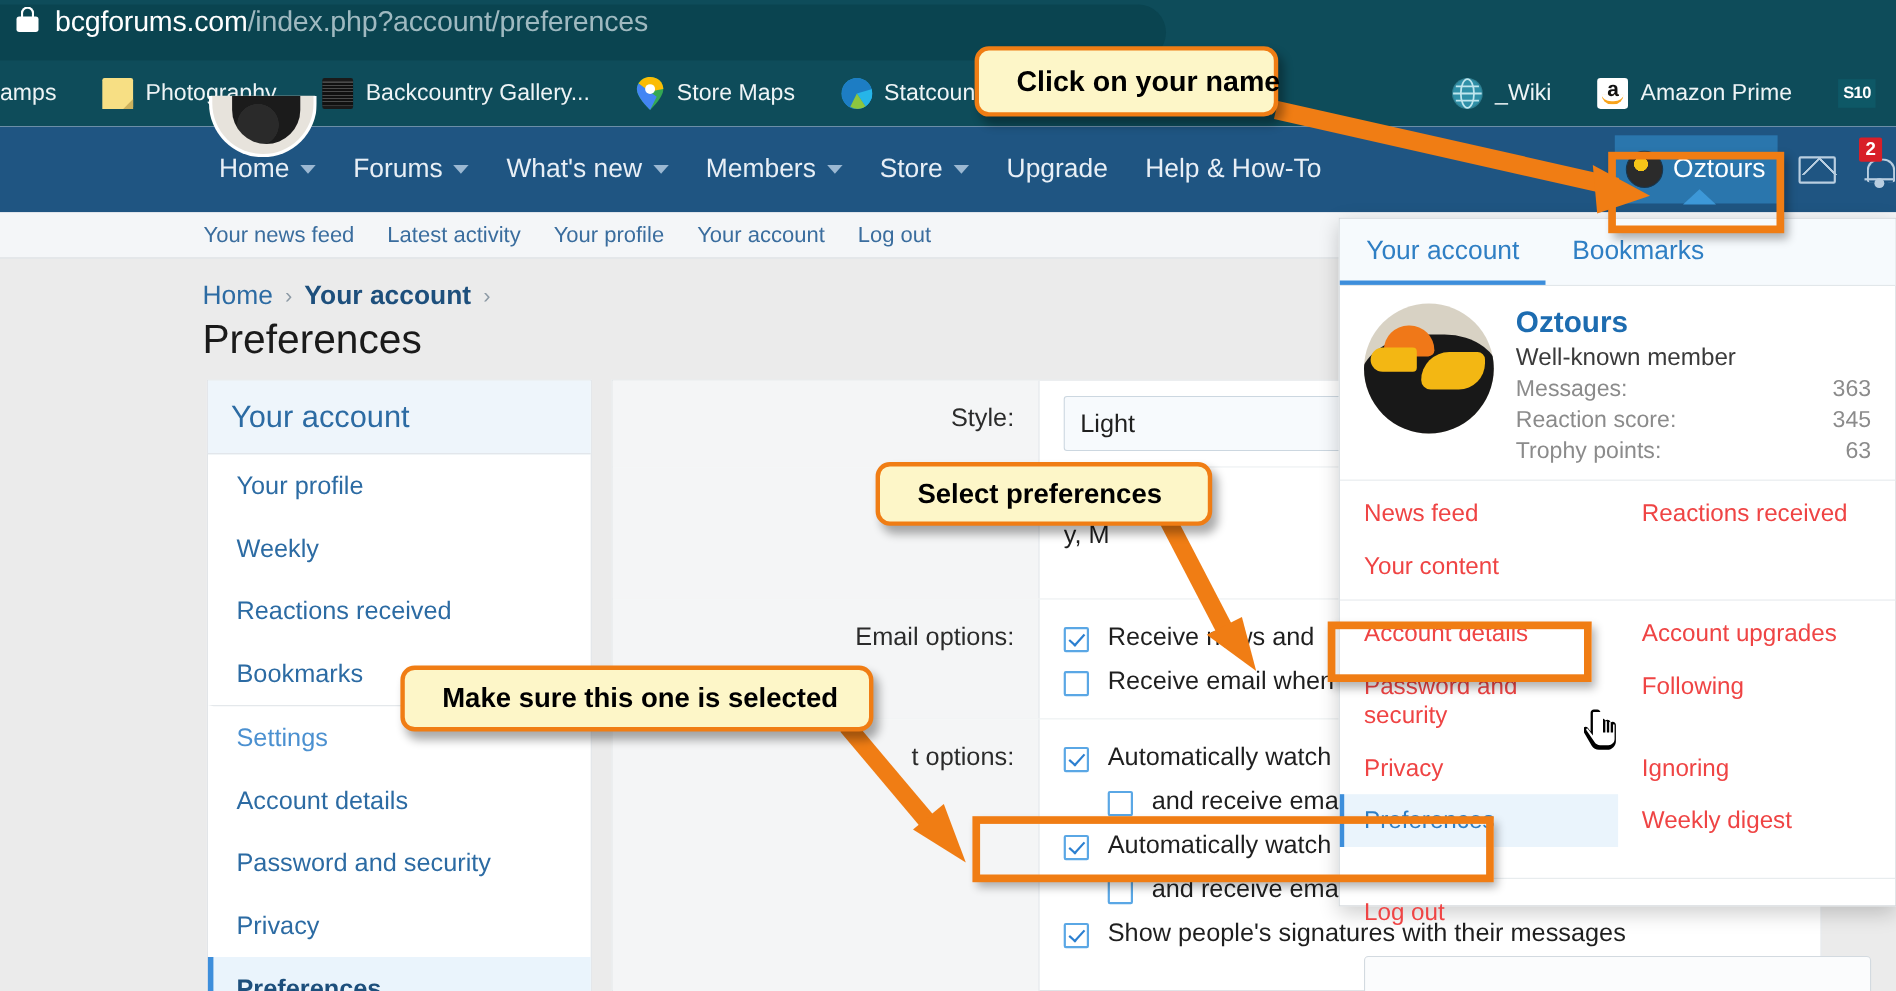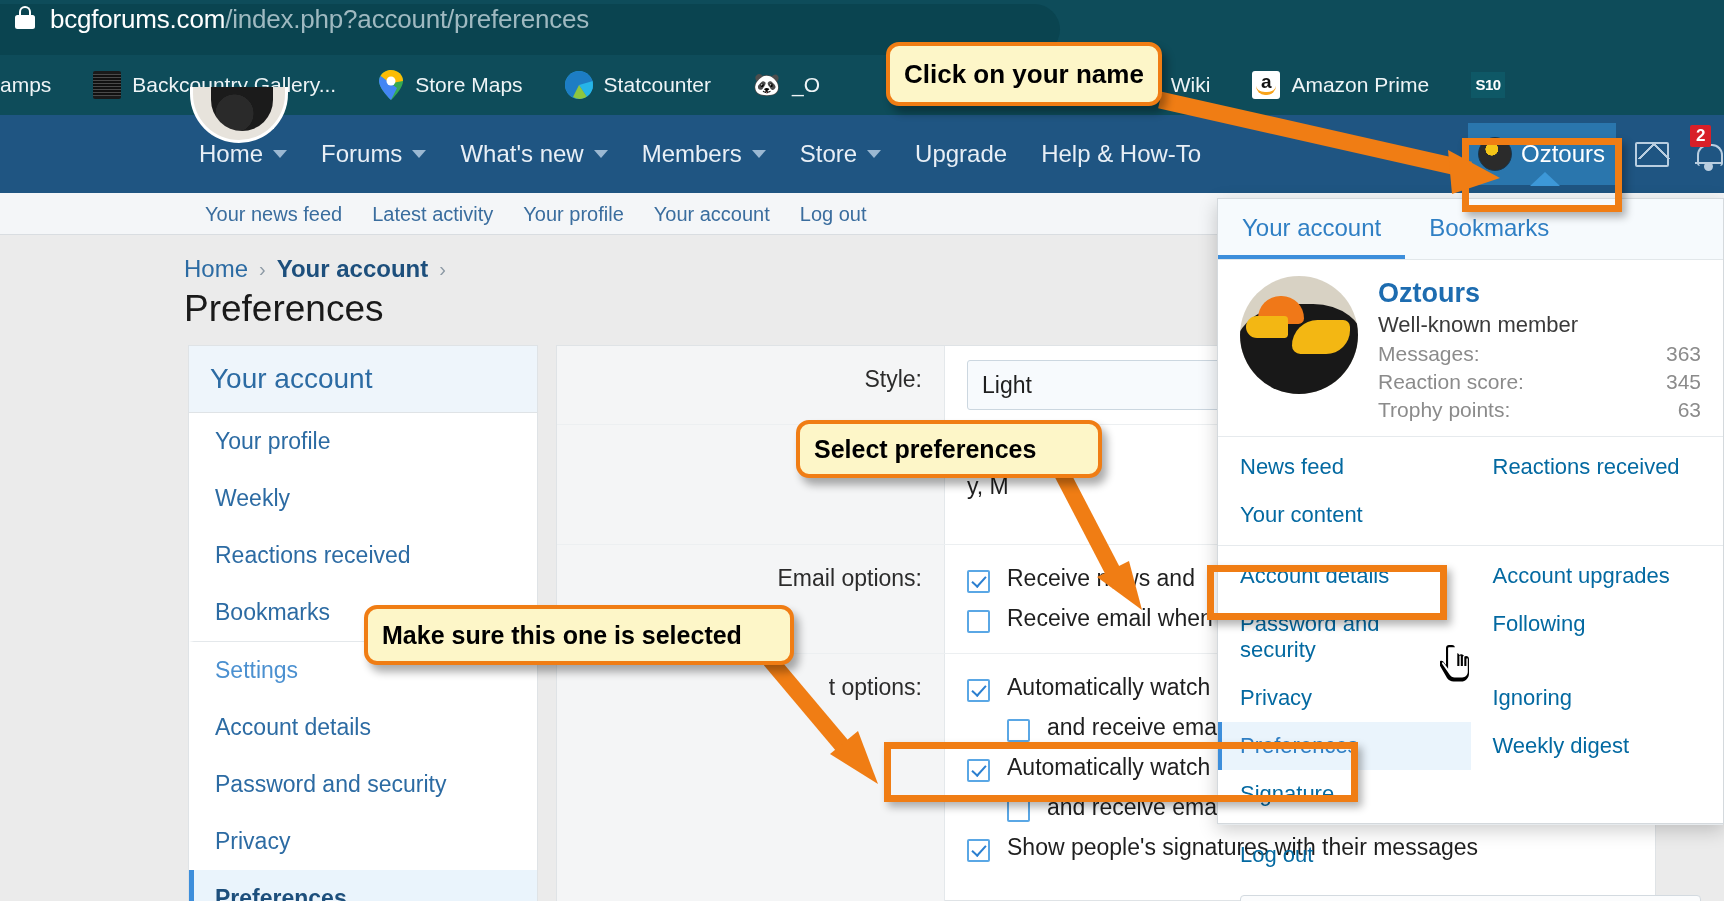--- a/index.html
+++ b/index.html
@@ -111,21 +111,21 @@
     border:2.5px solid #b9cee0; border-radius: 11px 11px 3px 3px; border-bottom:none; }
   .bell::after { content:""; position:absolute; left:0px; bottom:4px; width:26px; height:2.5px; background:#b9cee0; }
   .bell-dot { position:absolute; left:9px; bottom:-3px; width:9px; height:9px; border-radius:50%; background:#b9cee0; }
   .badge { position: absolute; left: 10px; top: 2px; background: #d81f28; color: #fff;
     font-size: 17px; font-weight: bold; line-height: 22px; padding: 0 6px; border-radius: 2px; }
 
   .subnav {
     position: absolute; left: 0; top: 78px; width: 1724px; height: 42px;
     background: #f4f6f8; border-bottom: 1px solid #d9dde1;
   }
-  .subnav-inner { position: absolute; left: 190px; top: 0; display: flex; align-items: center; height: 42px; }
+  .subnav-inner { position: absolute; left: 170px; top: 0; display: flex; align-items: center; height: 42px; }
   .subnav-item { color: #3a6d9e; font-size: 20px; padding: 0 15px; white-space: nowrap; }
 
   .content { position: absolute; left: 0; top: 120px; width: 1724px; height: 666px; }
 
   .breadcrumb { position: absolute; left: 184px; top: 20px; display: flex; align-items: center; gap: 0; }
   .bc-link { color: #2c6ba3; font-size: 24px; }
   .bc-link.strong { color: #1d4f7c; font-weight: bold; }
   .bc-sep { color: #8d9aa5; font-size: 20px; padding: 0 11px; }
 
   .page-title { position: absolute; left: 184px; top: 53px; font-size: 37px; color: #1a1a1a; font-weight: normal; }
@@ -200,37 +200,37 @@
   .acct-av .wing { position: absolute; left: 52px; top: 44px; width: 58px; height: 34px;
     background: #f3b713; border-radius: 30px 8px 28px 10px; z-index: 2; }
   .acct-info { flex: 1 1 auto; padding-top: 2px; }
   .acct-name { color: #1d6cb0; font-size: 27px; font-weight: bold; }
   .acct-role { color: #3a3a3a; font-size: 22px; padding-top: 3px; }
   .stat-row { display: flex; justify-content: space-between; color: #8b8b8b; font-size: 21px; padding-top: 4px; }
 
   .acct-links { padding: 6px 0; }
   .link-row { display: flex; }
   .link-row.divider { border-bottom: 1px solid #e6eaed; padding-bottom: 6px; margin-bottom: 6px; }
-  .alink { width: 50%; color: #0369a1; font-size: 22px; padding: 11px 22px; }
+  .alink { width: 50%; color: #ef4444; font-size: 22px; padding: 11px 22px; }
   .alink.blue { color: #2f7fc4; }
   .alink.hl { background: #eaf4fc; border-left: 4px solid #3d8edb; padding-left: 18px; }
   .status-wrap { padding: 10px 22px 16px; }
   .status-input {
     width: 100%; height: 54px; border: 1px solid #d3dae0; border-radius: 4px; background: #fbfcfd;
     color: #a6adb4; font-size: 23px; display: flex; align-items: center; padding: 0 16px;
   }
   .cursor-hand {
     position: absolute; left: 1440px; top: 643px; width: 34px; height: 40px; z-index: 60;
   }
 
   
   .callout {
     position: absolute; background: #fdf6c8; border: 4px solid #f07d14;
     border-radius: 13px; color: #000; font-weight: bold; display: flex; align-items: center;
-    padding: 0 14px; box-shadow: 5px 7px 9px rgba(0,0,0,0.33); z-index: 70; white-space: nowrap;
+    padding: 0 34px; box-shadow: 5px 7px 9px rgba(0,0,0,0.33); z-index: 70; white-space: nowrap;
   }
   .hlbox {
     position: absolute; border: 7px solid #f07d14; z-index: 65;
     box-shadow: 4px 5px 8px rgba(0,0,0,0.30);
   }
   svg.anno { position: absolute; left: 0; top: 0; width: 1724px; height: 901px; z-index: 68; pointer-events: none; }
 </style>
 </head>
 <body>
 
@@ -244,20 +244,24 @@
           <span class="body"></span>
       </span>
       <span class="url">
         <span class="domain">bcgforums.com</span><span class="path">/index.php?account/preferences</span>
       </span>
     </div>
 
     <div class="bookmarks">
       <div class="bm" style="padding-left:0;">
         <span class="bm-label">amps</span>
+      </div>
+      <div class="bm" style="margin-left:22px;">
+        <span class="bm-ico ico-folder"></span>
+        <span class="bm-label">Photography</span>
       </div>
       <div class="bm" style="margin-left:22px;">
         <span class="bm-ico ico-film"></span>
         <span class="bm-label">Backcountry Gallery...</span>
       </div>
       <div class="bm" style="margin-left:22px;">
         <span class="bm-ico ico-maps">
           <svg width="26" height="30" viewBox="0 0 26 30">
               <path d="M13 0C6 0 1 5 1 11c0 8 12 19 12 19s12-11 12-19C25 5 20 0 13 0z" fill="#34a853"></path>
               <path d="M13 0C8.5 0 4.6 2.4 2.5 6l9 7.5L25 11C25 5 20 0 13 0z" fill="#fbbc05"></path>
@@ -499,21 +503,20 @@
       </div>
       <div class="link-row">
         <span class="alink">Privacy</span>
         <span class="alink">Ignoring</span>
       </div>
       <div class="link-row">
         <span class="alink blue hl">Preferences</span>
         <span class="alink">Weekly digest</span>
       </div>
       <div class="link-row divider">
-        <span class="alink">Signature</span>
         <span class="alink"></span>
       </div>
       <div class="link-row">
         <span class="alink">Log out</span>
         <span class="alink"></span>
       </div>
     </div>
 
     <div class="status-wrap">
       <div class="status-input">

